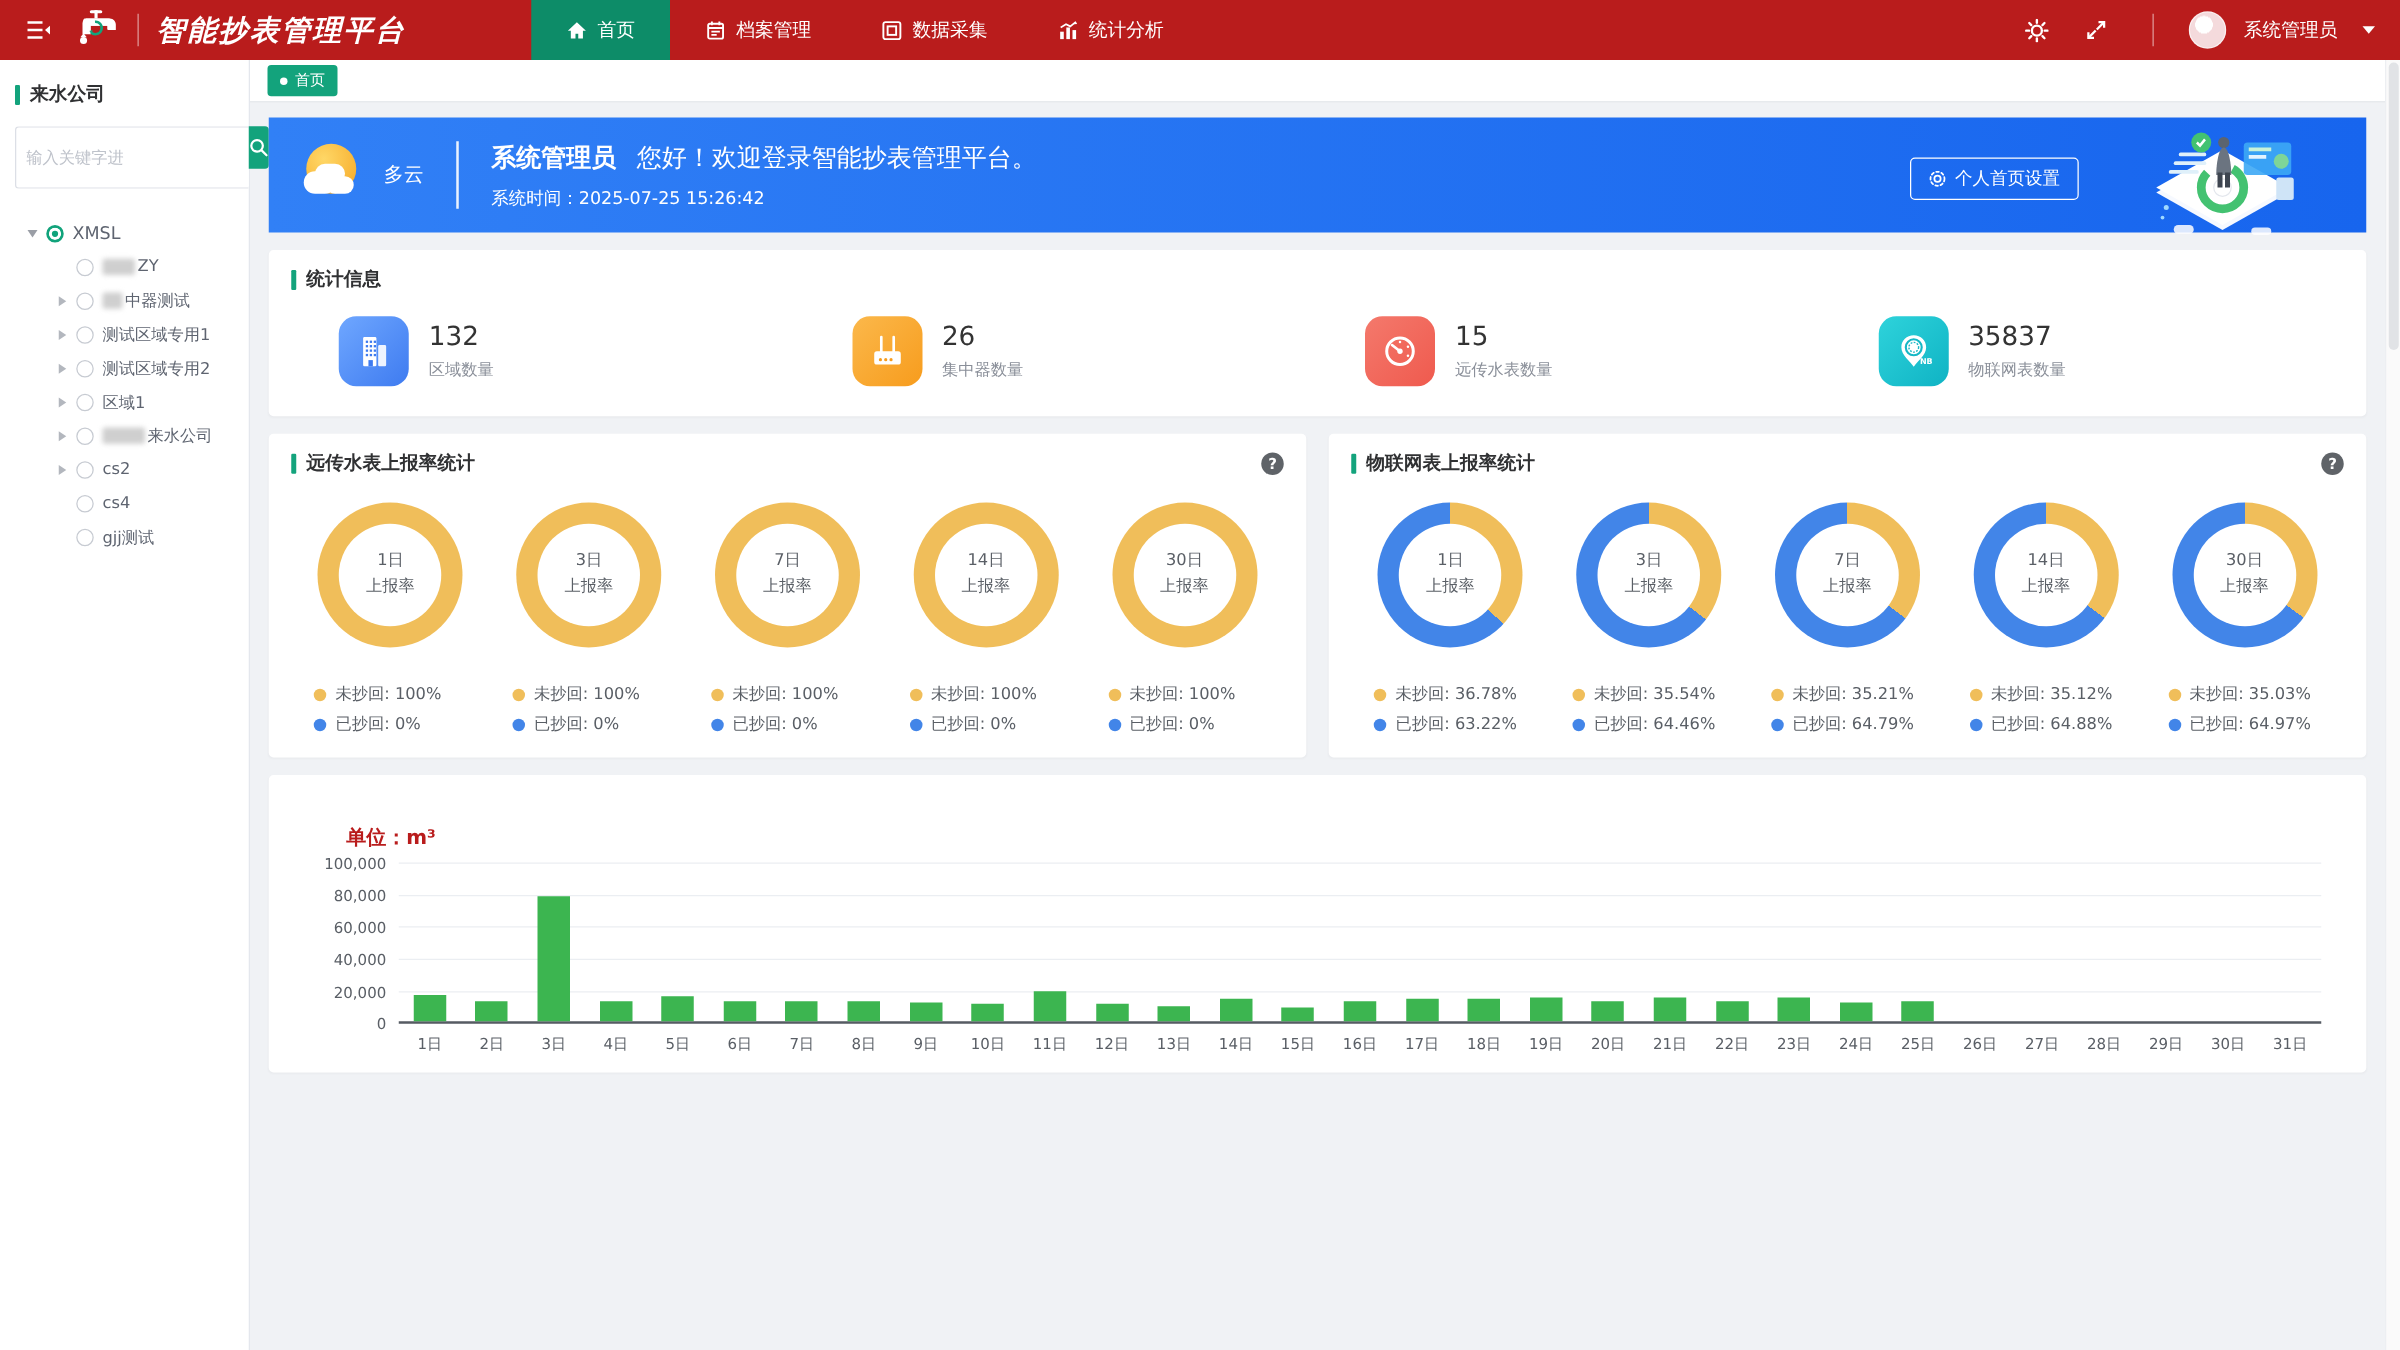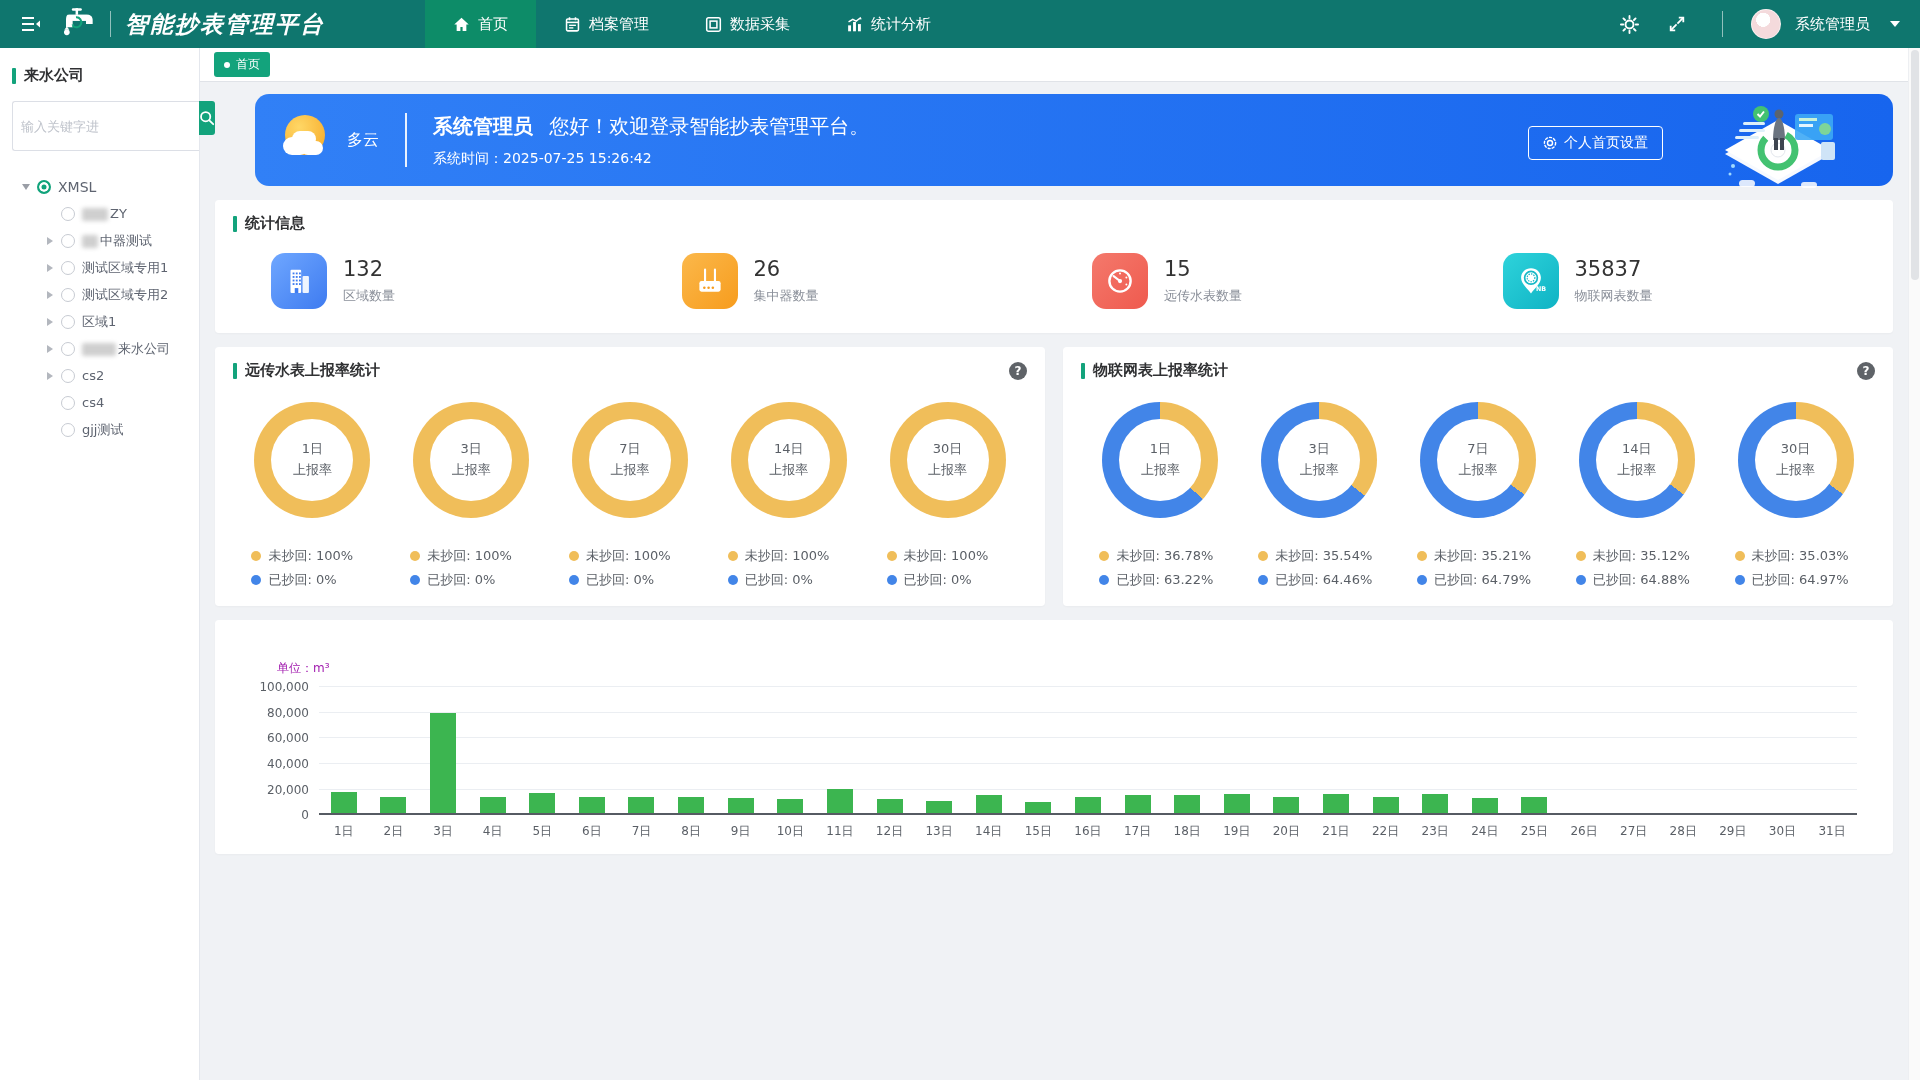--- a/index.html
+++ b/index.html
@@ -1,21 +1,21 @@
 <!DOCTYPE html>
 <html><head>
 <meta charset="utf-8">
 <style>
   * { margin:0; padding:0; box-sizing:border-box; }
   html,body { width:1920px; height:1080px; overflow:hidden;
     font-family:"DejaVu Sans","Liberation Sans",sans-serif;
     background:#F0F2F5; color:#303133; }
 
   
-  .navbar { height:48px; background:#0f766e; display:flex; align-items:stretch; position:relative; z-index:10; }
+  .navbar { height:48px; background:#b91c1c; display:flex; align-items:stretch; position:relative; z-index:10; }
   .nav-left { display:flex; align-items:center; padding-left:14px; }
   .icon-btn { display:flex; align-items:center; justify-content:center; width:34px; height:100%; cursor:pointer; }
   .logo-wrap { display:flex; align-items:center; margin-left:8px; }
   .nav-divider { width:1px; height:26px; background:rgba(255,255,255,.55); margin:auto 14px; }
   .app-title { color:#fff; font-size:23px; font-weight:800; font-style:italic; letter-spacing:2px; white-space:nowrap; }
   .nav-menu { display:flex; align-items:stretch; margin-left:100px; }
   .nav-item { display:flex; align-items:center; gap:8px; padding:0 28px; color:#fff; font-size:15px; cursor:pointer; }
   .nav-item.active { background:#0D8C68; }
   .nav-right { margin-left:auto; display:flex; align-items:center; padding-right:20px; gap:14px; }
   .avatar { width:30px; height:30px; border-radius:50%;
@@ -44,21 +44,21 @@
   .redact { display:inline-block; height:13px; border-radius:2px; background:#cfcfcf; filter:blur(2px); margin-right:2px; vertical-align:middle; }
 
   
   .main { margin-left:200px; height:calc(1080px - 48px); position:relative; }
   .tabstrip { height:34px; background:#fff; border-bottom:1px solid #E0E3E8; display:flex; align-items:center; padding-left:14px; }
   .tab-pill { background:#13A37C; color:#fff; font-size:12px; border-radius:3px; padding:4px 10px; display:flex; align-items:center; gap:6px; cursor:pointer; }
   .tab-dot { width:6px; height:6px; border-radius:50%; background:#fff; }
   .content { padding:12px 27px 0 15px; height:calc(100% - 34px); overflow:hidden; }
 
   
-  .banner { height:92px; border-radius:14px; background:linear-gradient(90deg,#3180F6,#1765EE); display:flex; align-items:center; padding:0 28px; position:relative; color:#fff;margin-left:40px; }
+  .banner { height:92px; border-radius:0; background:linear-gradient(90deg,#3180F6,#1765EE); display:flex; align-items:center; padding:0 28px; position:relative; color:#fff; }
   .weather { display:flex; align-items:center; gap:14px; }
   .sun { width:50px; height:50px; position:relative; }
   .sun::before { content:""; position:absolute; left:2px; top:0; width:40px; height:40px; border-radius:50%;
      background:radial-gradient(circle at 35% 30%, #FFD766, #F5A623); }
   .sun::after { content:""; position:absolute; left:0px; top:22px; width:26px; height:18px; border-radius:10px; background:#fff;
      box-shadow:16px 2px 0 -2px #fff, 8px -7px 0 -1px #fff; }
   .weather-text { font-size:16px; }
   .banner-div { width:2px; height:54px; background:rgba(255,255,255,.9); margin:0 26px; }
   .greet-line1 { font-size:20px; }
   .greet-name { font-weight:700; margin-right:10px; }
@@ -94,21 +94,21 @@
   .glegend-row { display:flex; align-items:center; gap:7px; font-size:13px; color:#5A5F66; line-height:1.85; white-space:nowrap; }
   .dot { width:10px; height:10px; border-radius:50%; flex:none; }
 
   
   .date-box { position:absolute; left:50%; transform:translateX(-50%); top:-6px; width:122px; height:32px; border:1px solid #DCDFE6;
      border-radius:4px; background:#fff; display:flex; align-items:center; gap:8px; padding:0 10px; cursor:pointer; }
   .date-text { font-size:13px; color:#606266; }
   .toggle-group { margin-left:auto; display:flex; border:1px solid #DCDFE6; border-radius:4px; overflow:hidden; position:absolute; right:0; top:-5px; }
   .toggle-btn { padding:7px 13px; font-size:13px; background:#fff; color:#606266; border:none; cursor:pointer; font-family:inherit; }
   .toggle-btn.on { background:#13A37C; color:#fff; }
-  .unit-label { font-size:12px; color:#a21caf; margin:26px 0 6px 44px; }
+  .unit-label { font-size:16px; color:#b91c1c; margin:26px 0 6px 44px;font-weight:bold; }
   .chart { position:relative; margin:10px 18px 0 86px; height:128px; }
   .gridline { position:absolute; left:0; right:0; height:1px; background:#EBEEF2; }
   .ylab { position:absolute; right:calc(100% + 10px); width:60px; text-align:right; font-size:12px; color:#5A5F66; transform:translateY(-50%); white-space:nowrap; }
   .bars { position:absolute; inset:0; display:flex; align-items:flex-end; border-bottom:2px solid #565B63; }
   .slot { flex:1; display:flex; justify-content:center; align-items:flex-end; height:100%; }
   .bar { width:26px; background:#3CB550; cursor:pointer; }
   .xlabels { display:flex; margin:8px 18px 0 86px; }
   .xlabels span { flex:1; text-align:center; font-size:12px; color:#5A5F66; }
 
   

